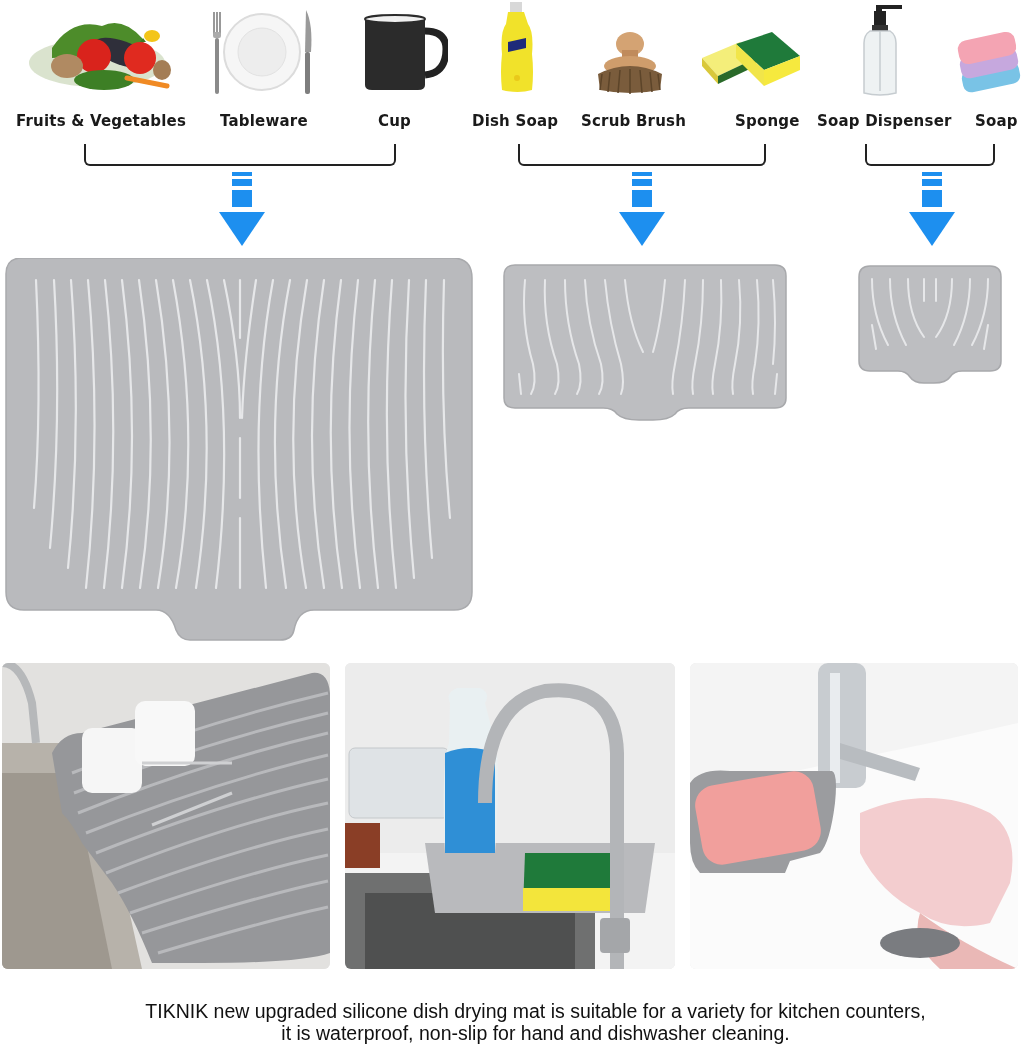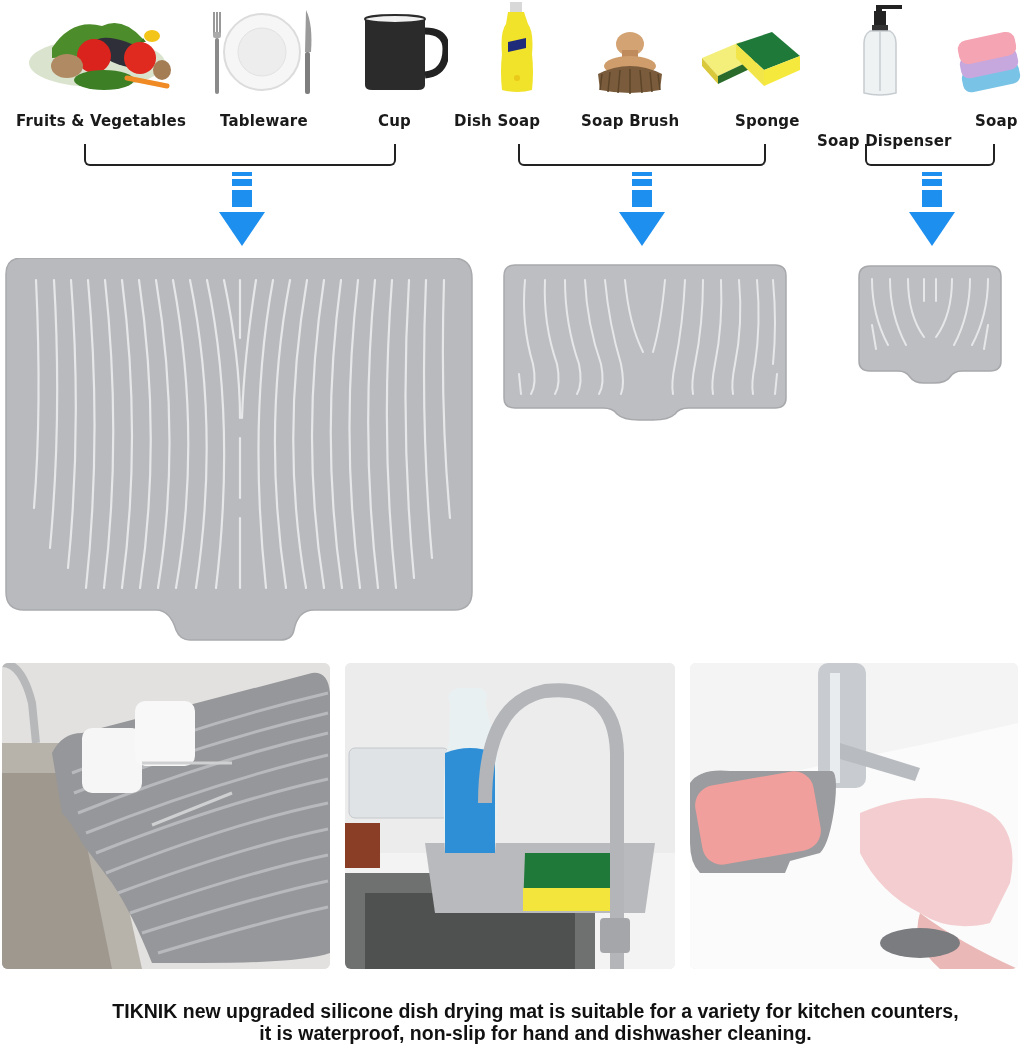--- a/index.html
+++ b/index.html
@@ -22,21 +22,21 @@
   .arrow .bar3 { position: absolute; left: 13px; top: 18px; width: 20px; height: 17px; background: #1d8fef; }
   .arrow .tri { position: absolute; left: 0; top: 40px; width: 0; height: 0;
     border-left: 23px solid transparent; border-right: 23px solid transparent; border-top: 34px solid #1d8fef; }
 
   
   .mat { position: absolute; }
 
   
   .photo { position: absolute; top: 663px; height: 306px; border-radius: 6px; overflow: hidden; background: #e9e9e9; }
 
-  .caption { position: absolute; left: 0; width: 1024px; text-align: center; font-family: "Liberation Sans", sans-serif; font-weight: bold; font-size: 19.5px; color: #111; line-height: 24px; padding-left: 47px; }
+  .caption { position: absolute; left: 0; width: 1024px; text-align: center; font-family: "Liberation Sans", sans-serif; font-weight: normal; font-size: 19.5px; color: #111; line-height: 24px; padding-left: 47px; }
 </style>
 </head>
 <body>
 
 <div class="item-icon" style="left:22px;top:8px;width:150px;height:86px;">
   <svg width="150" height="86" viewBox="0 0 150 86">
     <ellipse cx="75" cy="55" rx="68" ry="24" fill="#6b8e3a" opacity="0.25"></ellipse>
     <path d="M30 40 Q50 10 80 18 Q100 8 120 30 L125 45 L30 50 Z" fill="#4d8c2a"></path>
     <ellipse cx="100" cy="45" rx="30" ry="12" fill="#2f2f3a" transform="rotate(20 100 45)"></ellipse>
     <circle cx="72" cy="48" r="17" fill="#d9231c"></circle>
@@ -117,24 +117,24 @@
   <svg width="66" height="66" viewBox="0 0 66 66">
     <rect x="6" y="36" width="58" height="22" rx="8" fill="#79c3e6" transform="rotate(-12 35 47)"></rect>
     <rect x="4" y="22" width="58" height="22" rx="8" fill="#c6a8de" transform="rotate(-12 33 33)"></rect>
     <rect x="2" y="6" width="58" height="24" rx="9" fill="#f4a4b3" transform="rotate(-12 31 18)"></rect>
   </svg>
 </div>
 
 <div class="item-label" style="left:16px;">Fruits &amp; Vegetables</div>
 <div class="item-label" style="left:220px;text-align:right;">Tableware</div>
 <div class="item-label" style="left:378px;">Cup</div>
-<div class="item-label" style="left:454px;">Dish Soap</div>
-<div class="item-label" style="left:581px;">Soap Brush</div>
+<div class="item-label" style="left:472px;">Dish Soap</div>
+<div class="item-label" style="left:581px;">Scrub Brush</div>
 <div class="item-label" style="left:735px;">Sponge</div>
-<div class="item-label" style="left:817px;margin-top:20px;">Soap Dispenser</div>
+<div class="item-label" style="left:817px;">Soap Dispenser</div>
 <div class="item-label" style="left:975px;">Soap</div>
 
 <div class="bracket" style="left:84px;width:312px;"></div>
 <div class="bracket" style="left:518px;width:248px;"></div>
 <div class="bracket" style="left:865px;width:130px;"></div>
 
 <div class="arrow" style="left:219px;">
   <div class="bar1"></div>
     <div class="bar2"></div>
     <div class="bar3"></div>

